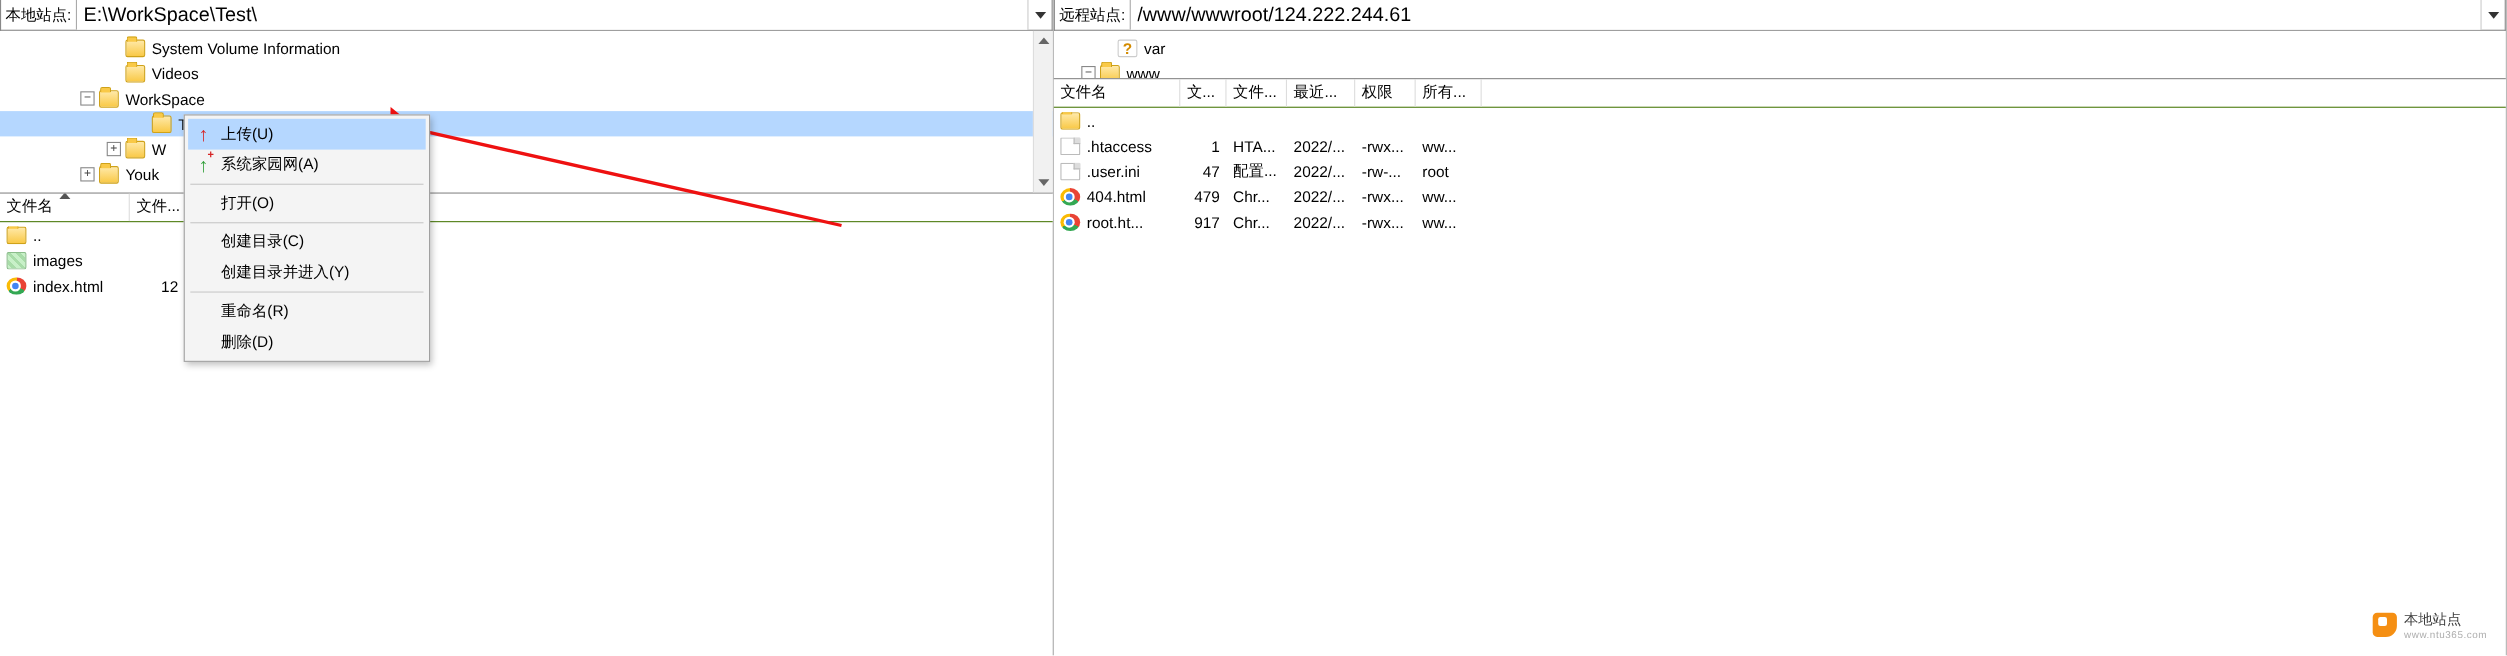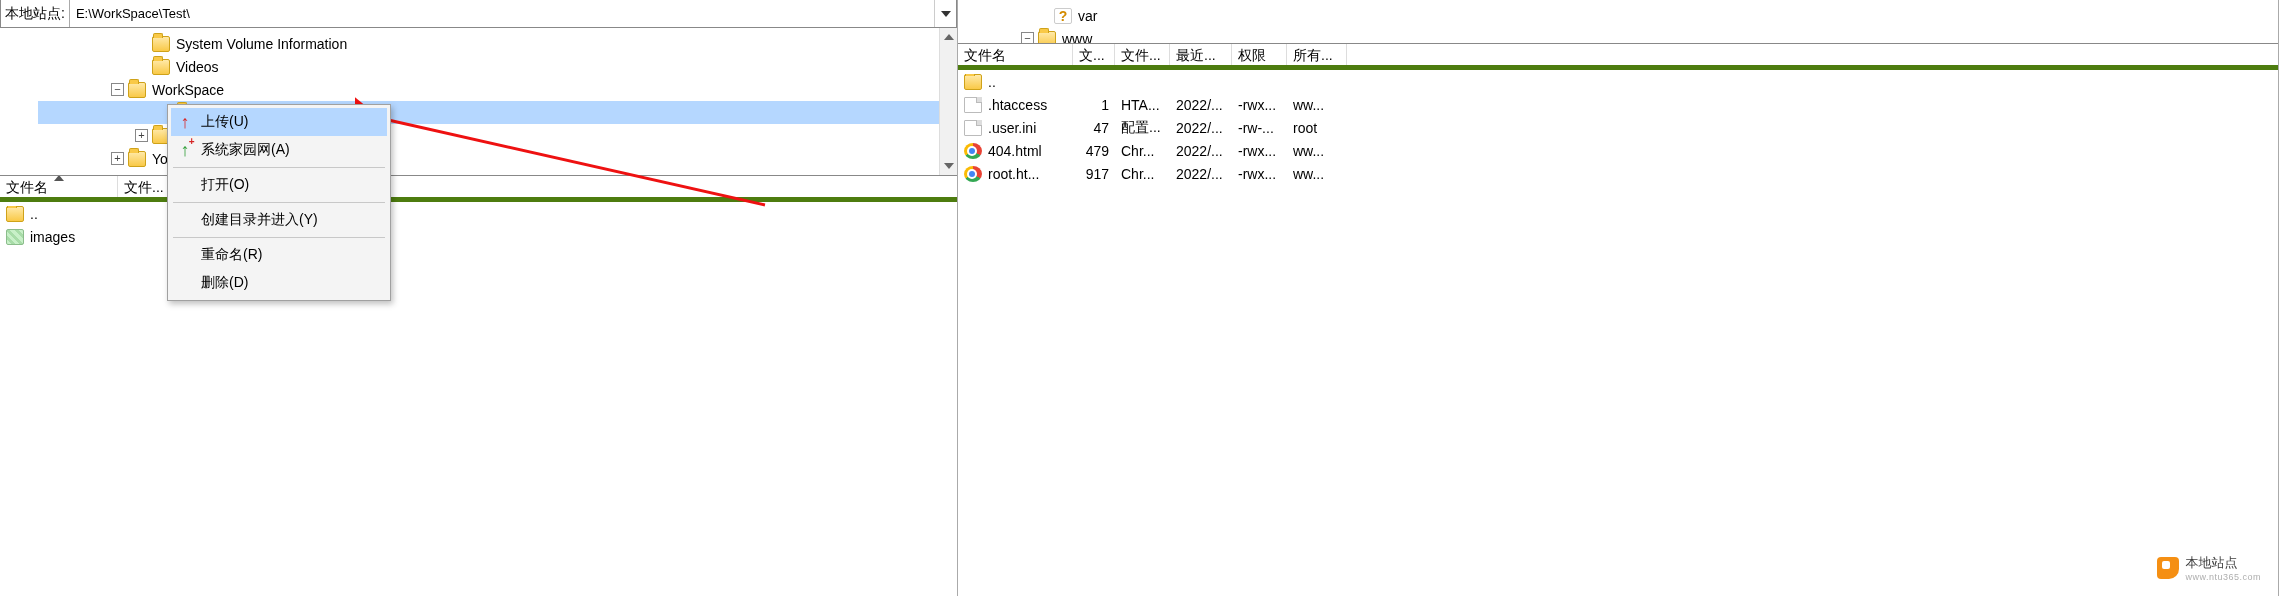--- a/index.html
+++ b/index.html
@@ -3,48 +3,48 @@
 <meta charset="utf-8">
 <style>
   * { box-sizing: border-box; font-family: "Microsoft YaHei", "Segoe UI", sans-serif; font-size: 14px; }
   body { margin: 0; padding: 0; background: #fff; width: 2279px; height: 596px; position: relative; overflow: hidden; }
   .panes { display: flex; height: 100%; }
   .pane { display: flex; flex-direction: column; border-right: 1px solid #aaa; }
   .pane-left { width: 958px; }
   .pane-right { flex: 1; }
   .path-row { display: flex; align-items: center; border: 1px solid #888; border-top: none; height: 28px; background: #fff; }
   .path-label { padding: 2px 4px; white-space: nowrap; }
-  .path-input { flex: 1; height: 100%; border: none; border-left: 1px solid #aaa; padding: 0 6px; font-size: 13px; }
+  .path-input { flex: 1; height: 100%; border: none; border-left: 1px solid #aaa; padding: 0 6px; font-size: 18px; }
   .drop-btn { width: 22px; height: 100%; border-left: 1px solid #ccc; display: flex; align-items: center; justify-content: center; cursor: pointer; }
   .chev { display: inline-block; width: 0; height: 0; border-left: 5px solid transparent; border-right: 5px solid transparent; border-top: 6px solid #333; }
   .tree-wrap { position: relative; flex: 0 0 auto; overflow: hidden; border-bottom: 1px solid #888; }
   .pane-left .tree-wrap { height: 148px; }
   .pane-right .tree-wrap { height: 44px; }
   .tree { padding: 4px 0; }
-  .tree-row { display: flex; align-items: center; height: 23px; padding-left: 1px; cursor: pointer; white-space: nowrap; margin-left: 38px; }
+  .tree-row { display: flex; align-items: center; height: 23px; padding-left: 1px; cursor: pointer; white-space: nowrap; }
   .tree-row.sel { background: #b5d7ff; }
   .tree-indent { display: inline-block; }
   .expander { width: 13px; height: 13px; border: 1px solid #888; display: inline-flex; align-items: center; justify-content: center; font-size: 11px; line-height: 1; margin-right: 4px; color: #444; background: #fff; }
   .expander.blank { border: none; background: transparent; }
   .folder-icon, .q-icon, .file-icon, .chrome-icon, .sys-icon { width: 18px; height: 16px; margin-right: 6px; display: inline-block; vertical-align: middle; }
   .folder-icon { background: linear-gradient(#ffe9a8,#f9c947); border: 1px solid #cfa219; border-radius: 2px; position: relative; }
   .folder-icon::before { content:""; position:absolute; top:-4px; left:0; width:8px; height:4px; background:#f9c947; border:1px solid #cfa219; border-bottom:none; border-radius:2px 2px 0 0; }
   .q-icon { background:#fff; border:1px solid #ccc; border-radius:2px; text-align:center; font-weight:bold; color:#d38b00; font-size:14px; line-height:14px; }
   .file-icon { background:#fff; border:1px solid #bbb; border-radius:1px; position:relative; }
   .file-icon::after { content:""; position:absolute; top:-1px; right:-1px; width:5px; height:5px; background:#ddd; border-left:1px solid #bbb; border-bottom:1px solid #bbb; }
   .sys-icon { background: repeating-linear-gradient(45deg,#c8f0c8,#c8f0c8 3px,#a8dca8 3px,#a8dca8 6px); border:1px solid #8bbd8b; border-radius:2px; }
   .chrome-icon { border-radius:50%; position:relative; background: conic-gradient(#e94335 0 120deg,#34a853 120deg 240deg,#fabb05 240deg 360deg); }
   .chrome-icon::after { content:""; position:absolute; top:3px; left:3px; width:10px; height:10px; border-radius:50%; background:#fff; }
   .chrome-icon::before { content:""; position:absolute; top:5px; left:5px; width:6px; height:6px; border-radius:50%; background:#4285f4; z-index:1; }
   .scrollbar { position:absolute; right:0; top:0; width:18px; height:100%; background:#f1f1f1; border-left:1px solid #ddd; display:flex; flex-direction:column; }
   .sb-btn { height:18px; display:flex; align-items:center; justify-content:center; cursor:pointer; }
   .sb-btn.up .chev { transform: rotate(180deg); border-top-color:#666; }
   .sb-btn.down .chev { border-top-color:#666; }
   .sb-track { flex:1; }
-  .list-header { display:flex; background:#fff; border-bottom:5px solid #4d7c0f; height:26px; }
+  .list-header { display:flex; background:#fff; border-bottom:1px solid #4d7c0f; height:26px; }
   .lh-cell { border-right:1px solid #ddd; padding:3px 6px; white-space:nowrap; overflow:hidden; cursor:pointer; position:relative; }
   .lh-cell.sort::after { content:""; position:absolute; top:-1px; left:50%; transform:translateX(-50%); width:0; height:0; border-left:5px solid transparent; border-right:5px solid transparent; border-bottom:6px solid #555; }
   .list-body { flex:1; overflow:hidden; }
   .list-row { display:flex; align-items:center; height:23px; cursor:pointer; }
   .lr-cell { padding:0 6px; white-space:nowrap; overflow:hidden; text-overflow:ellipsis; }
   .lr-cell.num { text-align:right; }
   .lr-cell.icon-cell { display:flex; align-items:center; }
   
   .ctx-menu { position:absolute; left:167px; top:104px; width:224px; background:#f4f4f4; border:1px solid #a0a0a0; box-shadow:2px 3px 6px rgba(0,0,0,.25); padding:3px; z-index:50; }
   .ctx-item { display:flex; align-items:center; height:28px; padding:0 8px 0 4px; cursor:pointer; }
@@ -137,24 +137,38 @@
           </div>
     <div class="lr-cell num" style="width:50px"></div>
   </div>
   <div class="list-row">
     <div class="lr-cell icon-cell" style="width:118px">
             <span class="sys-icon"></span>
             <span>images</span>
           </div>
     <div class="lr-cell num" style="width:50px"></div>
   </div>
+  <div class="list-row">
+    <div class="lr-cell icon-cell" style="width:118px">
+            <span class="chrome-icon"></span>
+            <span>index.html</span>
+          </div>
+    <div class="lr-cell num" style="width:50px">12</div>
+  </div>
       </div>
   </div>
 
   <div class="pane pane-right">
+    <div class="path-row">
+      <span class="path-label">远程站点:</span>
+      <input class="path-input" value="/www/wwwroot/124.222.244.61" style="">
+      <div class="drop-btn">
+          <span class="chev"></span>
+        </div>
+    </div>
     <div class="tree-wrap">
       <div class="tree" id="remote-tree">
           <div class="tree-row">
       <span class="tree-indent" style="width:40px"></span>
       <span class="expander blank"></span>
             <span class="q-icon">?</span>
       <span>var</span>
     </div>
           <div class="tree-row">
       <span class="tree-indent" style="width:24px"></span>
@@ -244,20 +258,24 @@
         <span class="arrow-up grn">↑</span>
       </span>
     <span>系统家园网(A)</span>
   </div>
   <div class="ctx-sep"></div>
   <div class="ctx-item">
     <span class="ctx-icon"></span>
     <span>打开(O)</span>
   </div>
   <div class="ctx-sep"></div>
+  <div class="ctx-item">
+    <span class="ctx-icon"></span>
+    <span>创建目录(C)</span>
+  </div>
   <div class="ctx-item">
     <span class="ctx-icon"></span>
     <span>创建目录并进入(Y)</span>
   </div>
   <div class="ctx-sep"></div>
   <div class="ctx-item">
     <span class="ctx-icon"></span>
     <span>重命名(R)</span>
   </div>
   <div class="ctx-item">

